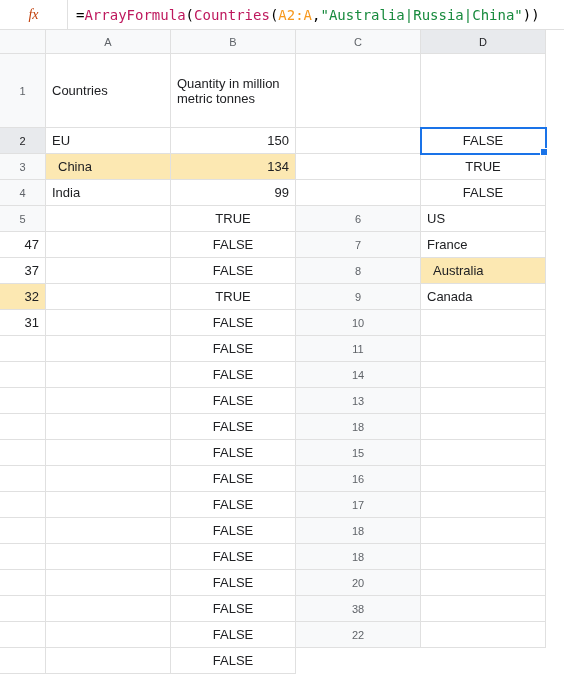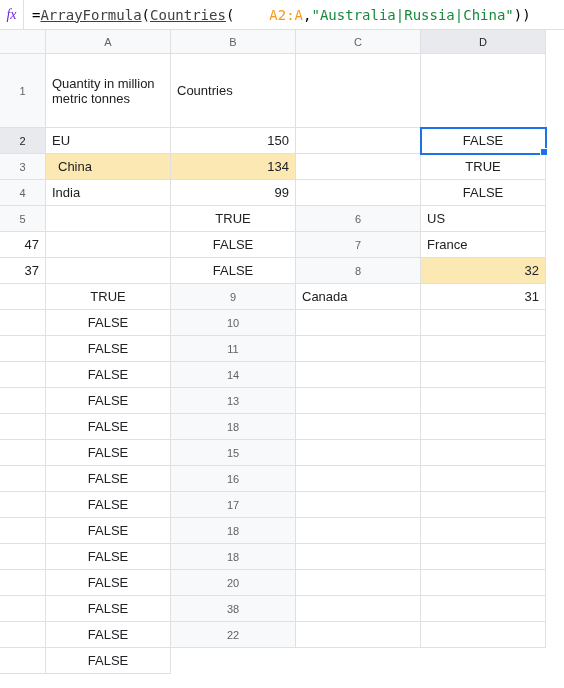--- a/index.html
+++ b/index.html
@@ -13,41 +13,41 @@
     color: #202124;
   }
   .formula-bar {
     display: flex;
     align-items: center;
     height: 30px;
     border-bottom: 1px solid #e0e0e0;
     background: #fff;
   }
   .fx-label {
-    width: 24px;
+    width: 68px;
     text-align: center;
     font-style: italic;
-    color: #6d28d9;
+    color: #c2410c;
     font-size: 14px;
     font-family: Georgia, serif;
     border-right: 1px solid #e0e0e0;
     height: 100%;
     line-height: 30px;
   }
   .formula-input {
     flex: 1;
     padding: 0 8px;
     font-family: 'Consolas', monospace;
     font-size: 14px;
     white-space: nowrap;
     overflow: hidden;
   }
   .formula-input .eq { color: #000; }
-  .formula-input .fn { color: #404040; text-decoration: underline; }
-  .formula-input .ref { color: #F7981D; margin-left: 35px; }
+  .formula-input .fn { color: #be185d; }
+  .formula-input .ref { color: #F7981D; }
   .formula-input .str { color: #178A3D; }
   .formula-input .paren { color: #000; }
   .formula-input .comma { color: #000; }
 
   .grid {
     display: grid;
     grid-template-columns: 46px 125px 125px 125px 125px;
     font-size: 13px;
   }
   .colhdr, .rowhdr, .corner {
@@ -105,22 +105,22 @@
   </div>
 </div>
 
 <div class="grid" id="grid">
     <div class="corner"></div>
     <div class="colhdr">A</div>
     <div class="colhdr">B</div>
     <div class="colhdr">C</div>
     <div class="colhdr active">D</div>
     <div class="rowhdr row1" style="min-height: 74px;">1</div>
+    <div class="cell left row1 hdrtext">Countries</div>
     <div class="cell left row1 hdrtext">Quantity in million metric tonnes</div>
-    <div class="cell left row1 hdrtext">Countries</div>
     <div class="cell left row1 hdrtext"></div>
     <div class="cell left row1 hdrtext"></div>
     <div class="rowhdr active">2</div>
     <div class="cell left">EU</div>
     <div class="cell right">150</div>
     <div class="cell left"></div>
     <div class="cell center selected">FALSE</div>
     <div class="rowhdr">3</div>
     <div class="cell left highlight">China</div>
     <div class="cell right highlight">134</div>
@@ -138,20 +138,21 @@
     <div class="cell left">US</div>
     <div class="cell right">47</div>
     <div class="cell left"></div>
     <div class="cell center">FALSE</div>
     <div class="rowhdr">7</div>
     <div class="cell left">France</div>
     <div class="cell right">37</div>
     <div class="cell left"></div>
     <div class="cell center">FALSE</div>
     <div class="rowhdr">8</div>
+    <div class="cell left highlight">Australia</div>
     <div class="cell right highlight">32</div>
     <div class="cell left"></div>
     <div class="cell center">TRUE</div>
     <div class="rowhdr">9</div>
     <div class="cell left">Canada</div>
     <div class="cell right">31</div>
     <div class="cell left"></div>
     <div class="cell center">FALSE</div>
     <div class="rowhdr">10</div>
     <div class="cell left"></div>

